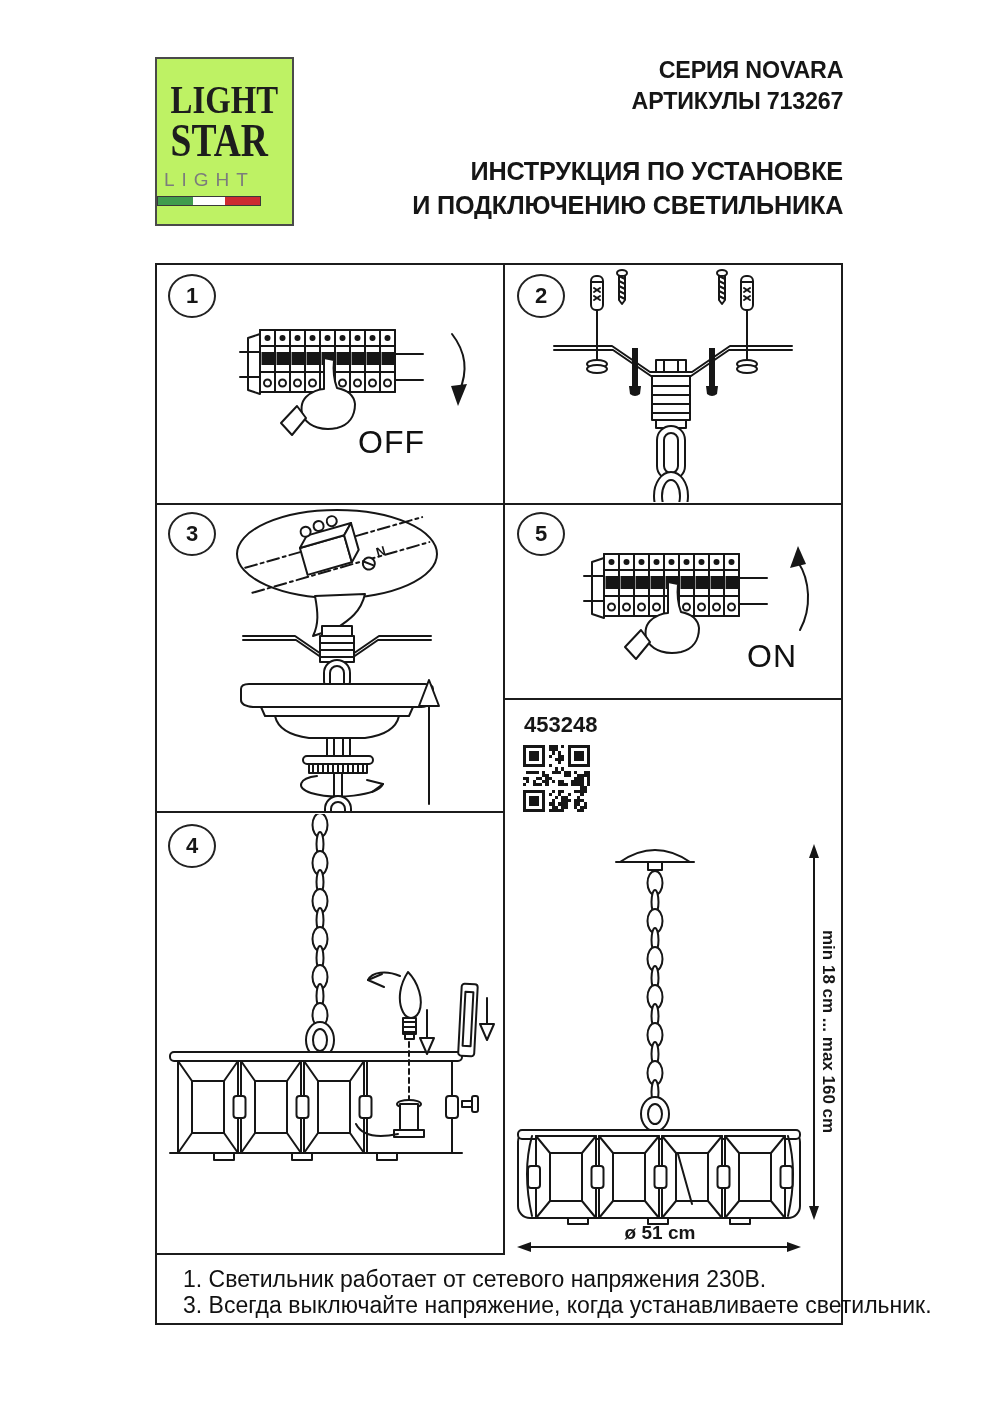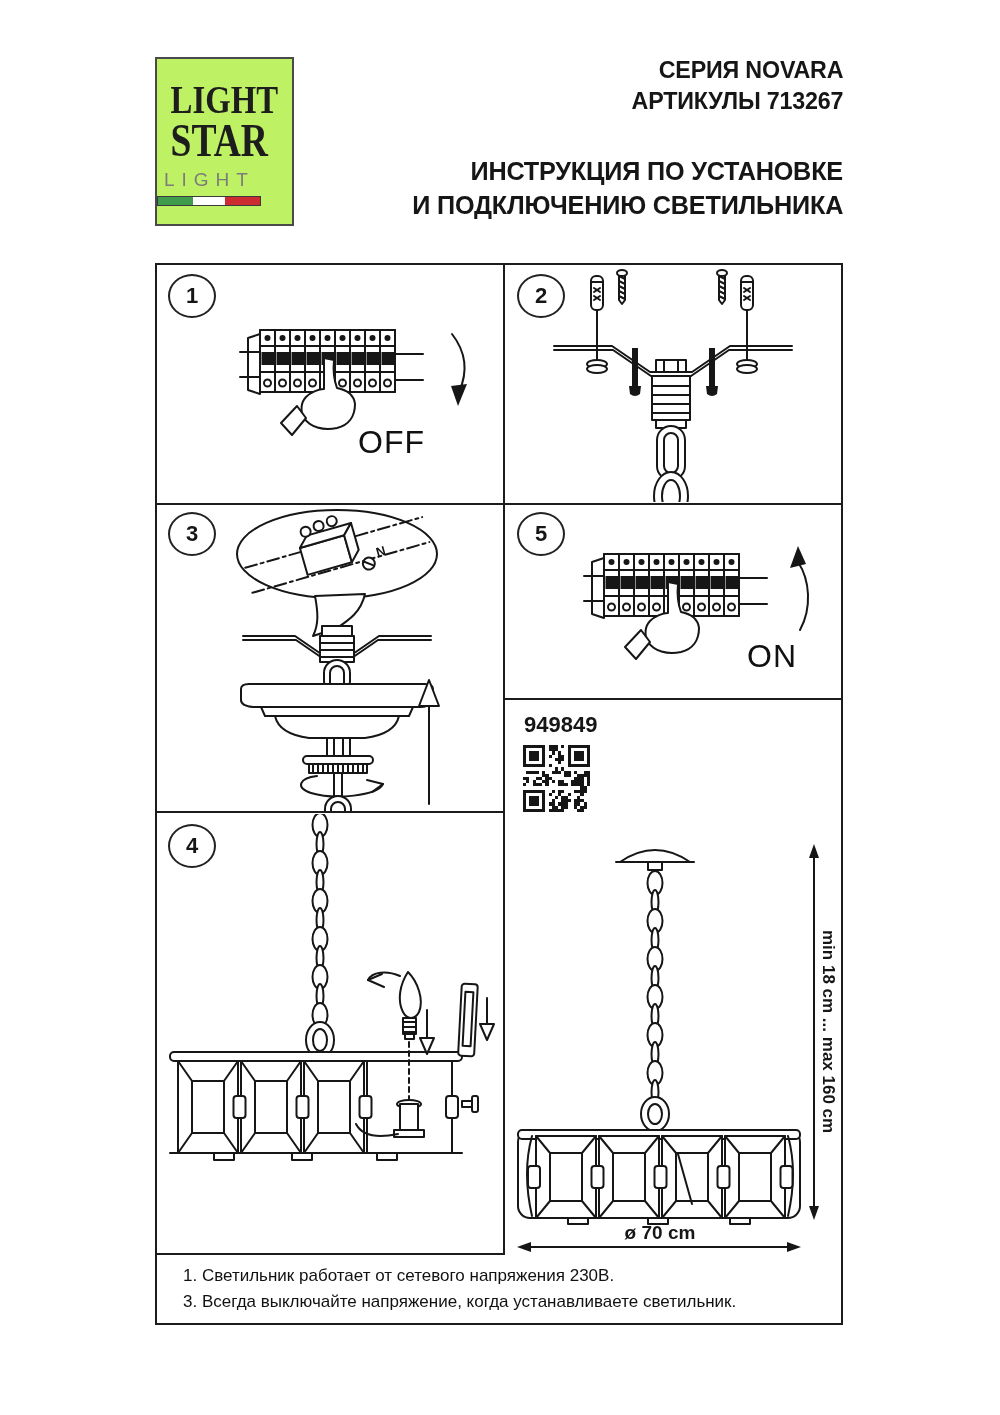--- a/index.html
+++ b/index.html
@@ -36,21 +36,21 @@
                     height:360px;display:flex;align-items:center;justify-content:center;white-space:nowrap;}
   #dim-dia-label{width:200px;text-align:center;font-size:19px;font-weight:bold;}
   .dimline-v{width:2px;background:#161616;}
   .dimline-h{height:2px;background:#161616;}
   .tri{width:0;height:0;}
   .tri-up{border-left:5px solid transparent;border-right:5px solid transparent;border-bottom:14px solid #161616;}
   .tri-down{border-left:5px solid transparent;border-right:5px solid transparent;border-top:14px solid #161616;}
   .tri-left{border-top:5px solid transparent;border-bottom:5px solid transparent;border-right:14px solid #161616;}
   .tri-right{border-top:5px solid transparent;border-bottom:5px solid transparent;border-left:14px solid #161616;}
   
-  .note{font-size:17px;color:#111;}
+  .note{font-size:23px;color:#111;}
   svg{display:block;}
   svg *{vector-effect:non-scaling-stroke;}
   .ln{stroke:#161616;stroke-width:2;fill:none;stroke-linejoin:round;stroke-linecap:round;}
   .lnw{stroke:#161616;stroke-width:2;fill:#fff;stroke-linejoin:round;}
   .fill{fill:#161616;stroke:none;}
 </style>
 </head>
 <body>
 
 <div id="page">
@@ -267,21 +267,21 @@
 
   <svg class="abs" style="left:556px;top:538px;" width="290" height="160" viewBox="0 0 290 160">
     <use href="#cb" x="28" y="8"></use>
     <g>
       <path class="ln" d="M244,92 C256,70 254,42 242,24"></path>
       <polygon class="fill" points="234,30 250,26 242,8"></polygon>
     </g>
   </svg>
   <div class="abs biglabel" style="left:700px;top:638px;margin-left:47px;">ON</div>
 
-  <div class="abs" id="article-label" style="left:524px;top:712px;">949849</div>
+  <div class="abs" id="article-label" style="left:524px;top:712px;">453248</div>
   <svg class="abs" style="left:523px;top:745px;" width="67" height="67" viewBox="0 0 21 21" shape-rendering="crispEdges">
     <rect x="0" y="0" width="21" height="21" fill="#fff"></rect>
     <g fill="#161616">
         <rect x="8" y="0" width="1" height="1"></rect>
         <rect x="9" y="0" width="1" height="1"></rect>
         <rect x="10" y="0" width="1" height="1"></rect>
         <rect x="12" y="0" width="1" height="1"></rect>
         <rect x="8" y="1" width="1" height="1"></rect>
         <rect x="9" y="1" width="1" height="1"></rect>
         <rect x="10" y="1" width="1" height="1"></rect>
@@ -519,21 +519,21 @@
       <rect class="lnw" x="136" y="382" width="20" height="6"></rect>
       <rect class="lnw" x="218" y="382" width="20" height="6"></rect>
     </g>
   </svg>
 
   <div class="abs tri tri-up" style="left:809px;top:844px;"></div>
   <div class="abs dimline-v" style="left:813px;top:856px;height:352px;"></div>
   <div class="abs tri tri-down" style="left:809px;top:1206px;"></div>
   <div class="abs" id="dim-height-label" style="left:818px;top:852px;">min 18 cm ... max 160 cm</div>
 
-  <div class="abs" id="dim-dia-label" style="left:560px;top:1222px;">ø 70 cm</div>
+  <div class="abs" id="dim-dia-label" style="left:560px;top:1222px;">ø 51 cm</div>
   <div class="abs tri tri-left" style="left:517px;top:1242px;"></div>
   <div class="abs dimline-h" style="left:529px;top:1246px;width:260px;"></div>
   <div class="abs tri tri-right" style="left:787px;top:1242px;"></div>
 
   <div class="abs note" style="left:183px;top:1266px;">1. Светильник работает от сетевого напряжения 230В.</div>
   <div class="abs note" style="left:183px;top:1292px;">3. Всегда выключайте напряжение, когда устанавливаете светильник.</div>
 
 </div>
 
 </body></html>

